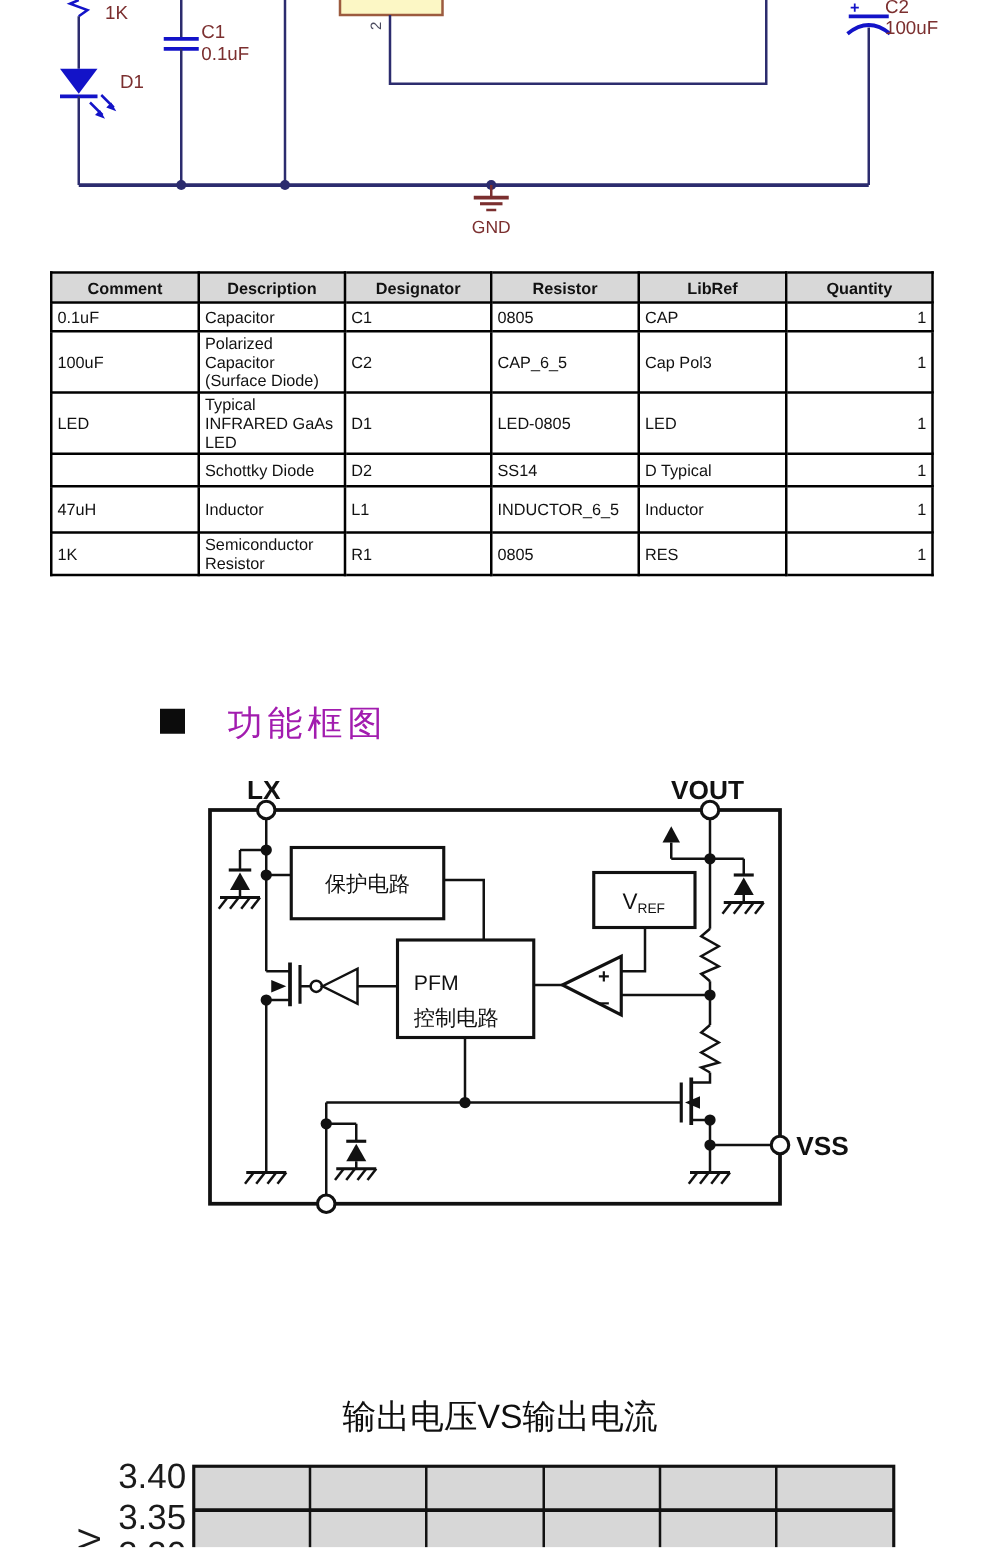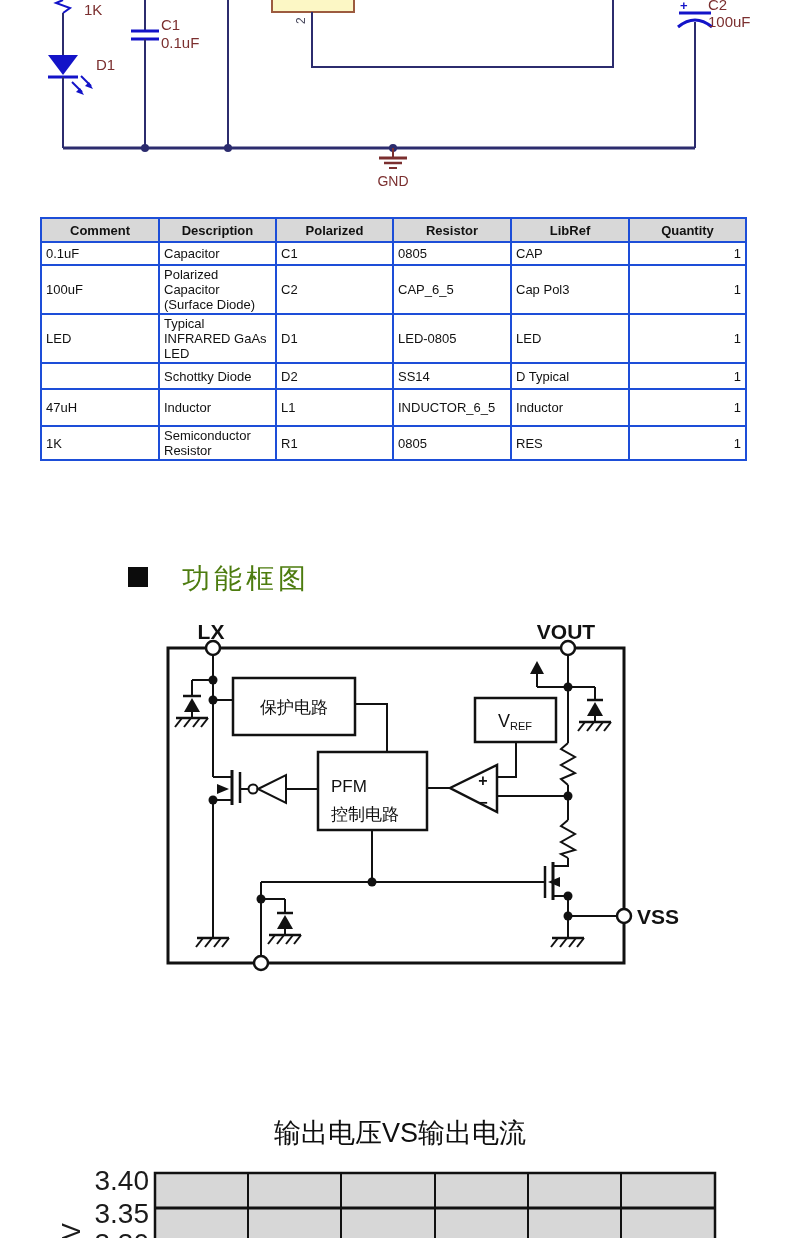--- a/index.html
+++ b/index.html
@@ -2,28 +2,28 @@
 <html><head>
 <meta charset="utf-8">
 <style>
   html,body{margin:0;padding:0;background:#fff;}
   .page{position:relative;width:800px;height:1238px;background:#fff;overflow:hidden;
         font-family:"Liberation Sans","DejaVu Sans",sans-serif;color:#111;padding-left:26px;}
   svg text{font-family:"Liberation Sans","DejaVu Sans",sans-serif;}
   
   .bom{position:absolute;left:40px;top:217px;border-collapse:collapse;table-layout:fixed;width:706px;
        font-size:13px;line-height:15px;}
-  .bom th,.bom td{border:2px solid #1d4ed8;padding:1px 4px;overflow:hidden;}
+  .bom th,.bom td{border:2px solid #000000;padding:1px 4px;overflow:hidden;}
   .bom th{background:#d8d8d8;font-weight:bold;text-align:center;height:20px;}
   .bom td{text-align:left;vertical-align:middle;}
   .bom td.qty{text-align:right;}
   
   .sec-head{position:absolute;left:128px;top:560px;display:flex;align-items:flex-start;gap:34px;}
   .sec-sq{width:20px;height:20px;background:#0c0c0c;margin-top:7px;}
-  .sec-title{font-size:28px;color:#4d7c0f;letter-spacing:4px;font-weight:500;}
+  .sec-title{font-size:28px;color:#a21caf;letter-spacing:4px;font-weight:500;}
   .abs{position:absolute;}
 </style>
 </head>
 <body>
 
 <div class="page">
 
   <svg class="abs" style="left:0;top:0" width="800" height="205" viewBox="0 0 800 205">
 
     <polyline points="63,0 56,3 70,8 63,13" fill="none" stroke="#1313c8" stroke-width="2"></polyline>
@@ -82,21 +82,21 @@
         <col style="width:117px">
         <col style="width:117px">
         <col style="width:118px">
         <col style="width:118px">
         <col style="width:117px">
       </colgroup>
     <tbody>
         <tr>
       <th>Comment</th>
       <th>Description</th>
-      <th>Polarized</th>
+      <th>Designator</th>
       <th>Resistor</th>
       <th>LibRef</th>
       <th>Quantity</th>
     </tr>
     <tr style="height:23px">
       <td>0.1uF</td>
       <td>Capacitor</td>
       <td>C1</td>
       <td>0805</td>
       <td>CAP</td>

